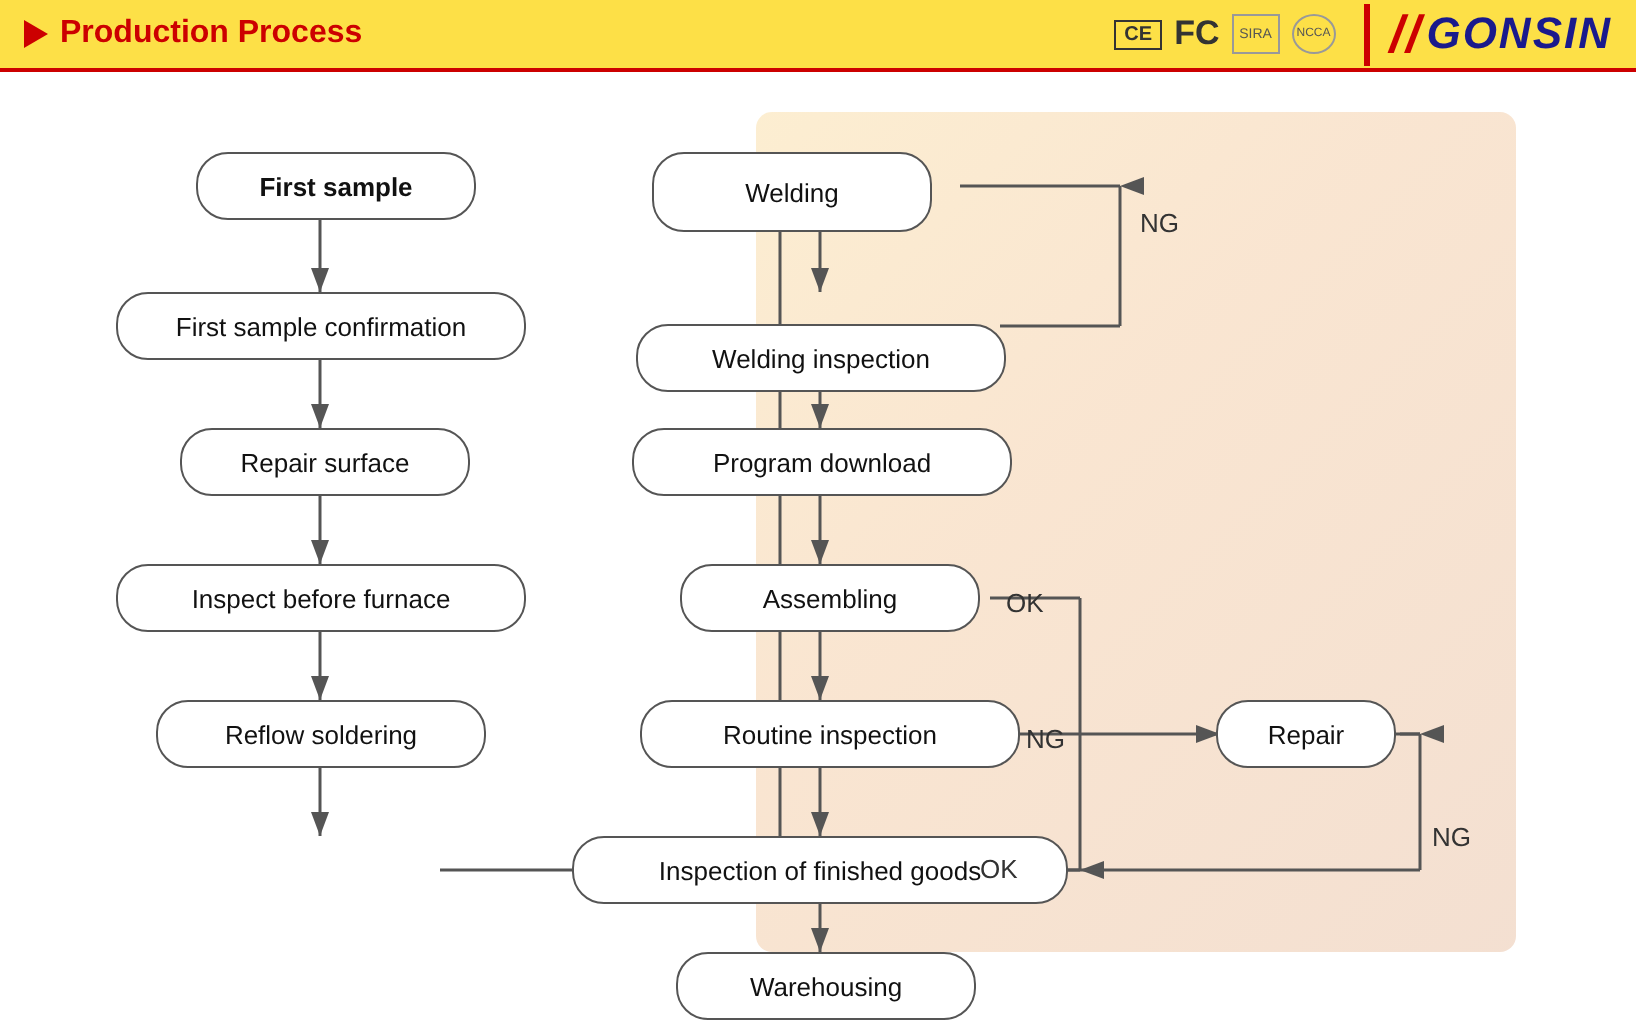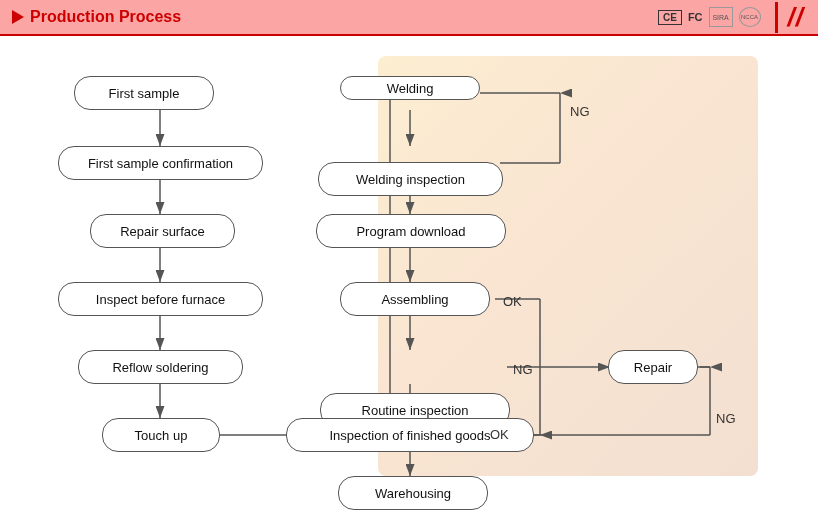--- a/index.html
+++ b/index.html
@@ -13,21 +13,21 @@
     }
 
     
     .header {
       display: flex;
       align-items: center;
       justify-content: space-between;
       padding: 6px 12px;
       border-bottom: 2px solid #cc0000;
       height: 36px;
-      background: #fca5a5;
+      background: #fde047;
     }
     .header-left {
       display: flex;
       align-items: center;
       gap: 6px;
     }
     .header-triangle {
       width: 0; height: 0;
       border-top: 7px solid transparent;
       border-bottom: 7px solid transparent;
@@ -49,21 +49,21 @@
       gap: 6px;
     }
     .cert-box {
       border: 1.5px solid #333;
       font-size: 10px;
       font-weight: bold;
       padding: 1px 4px;
       color: #333;
     }
     .cert-fc {
-      font-size: 11px;
+      font-size: 17px;
       font-weight: bold;
       color: #333;
     }
     .cert-sira {
       width: 24px; height: 20px;
       border: 1.5px solid #999;
       display: flex; align-items: center; justify-content: center;
       font-size: 7px; color: #555;
     }
     .cert-ncca {
@@ -162,20 +162,21 @@
   </div>
   <div class="header-right">
     <div class="cert-icons">
       <span class="cert-box">CE</span>
       <span class="cert-fc">FC</span>
       <div class="cert-sira">SIRA</div>
       <div class="cert-ncca">NCCA</div>
     </div>
     <div class="brand">
       <span class="brand-slash">//</span>
+      <span>GONSIN</span>
     </div>
   </div>
 </div>
 
 <div class="main">
   <div class="bg-overlay"></div>
 
   <div class="flowchart">
 
     <svg class="arrows-svg">
@@ -229,52 +230,49 @@
       <line x1="490" y1="389" x2="510" y2="389" stroke="#555" stroke-width="1.5" marker-end="url(#arrowhead-left)"></line>
 
       <line x1="625" y1="321" x2="680" y2="321" stroke="#555" stroke-width="1.5"></line>
 
       <line x1="490" y1="389" x2="680" y2="389" stroke="#555" stroke-width="1.5"></line>
       <line x1="680" y1="321" x2="680" y2="389" stroke="#555" stroke-width="1.5"></line>
 
       <line x1="670" y1="321" x2="680" y2="321" stroke="#555" stroke-width="1.5" marker-end="url(#arrowhead-left)"></line>
     </svg>
 
-    <div class="flow-box" style="left:44px; top:30px; width:140px; height:34px;">
+    <div class="flow-box" style="left:68px; top:30px; width:140px; height:34px;font-weight:bold;">
       <span>First sample</span>
     </div>
     <div class="flow-box" style="left:28px; top:100px; width:205px; height:34px;">
       <span>First sample confirmation</span>
     </div>
     <div class="flow-box" style="left:60px; top:168px; width:145px; height:34px;">
       <span>Repair surface</span>
     </div>
     <div class="flow-box" style="left:28px; top:236px; width:205px; height:34px;">
       <span>Inspect before furnace</span>
     </div>
     <div class="flow-box" style="left:48px; top:304px; width:165px; height:34px;">
       <span>Reflow soldering</span>
     </div>
-    <div class="flow-box" style="left:72px; top:372px; width:118px; height:34px;">
-      <span>Touch up</span>
-    </div>
-
-    <div class="flow-box" style="left:310px; top:30px; width:140px; height:24px;">
+
+    <div class="flow-box" style="left:296px; top:30px; width:140px; height:40px;">
       <span>Welding</span>
     </div>
     <div class="flow-box" style="left:288px; top:116px; width:185px; height:34px;">
       <span>Welding inspection</span>
     </div>
     <div class="flow-box" style="left:286px; top:168px; width:190px; height:34px;">
       <span>Program download</span>
     </div>
     <div class="flow-box" style="left:310px; top:236px; width:150px; height:34px;">
       <span>Assembling</span>
     </div>
-    <div class="flow-box" style="left:290px; top:304px; width:190px; height:34px;margin-top:43px;">
+    <div class="flow-box" style="left:290px; top:304px; width:190px; height:34px;">
       <span>Routine inspection</span>
     </div>
     <div class="flow-box" style="left:308px; top:430px; width:150px; height:34px;">
       <span>Warehousing</span>
     </div>
     <div class="flow-box" style="left:256px; top:372px; width:248px; height:34px;">
       <span>Inspection of finished goods</span>
     </div>
     <div class="flow-box" style="left:578px; top:304px; width:90px; height:34px;">
       <span>Repair</span>

